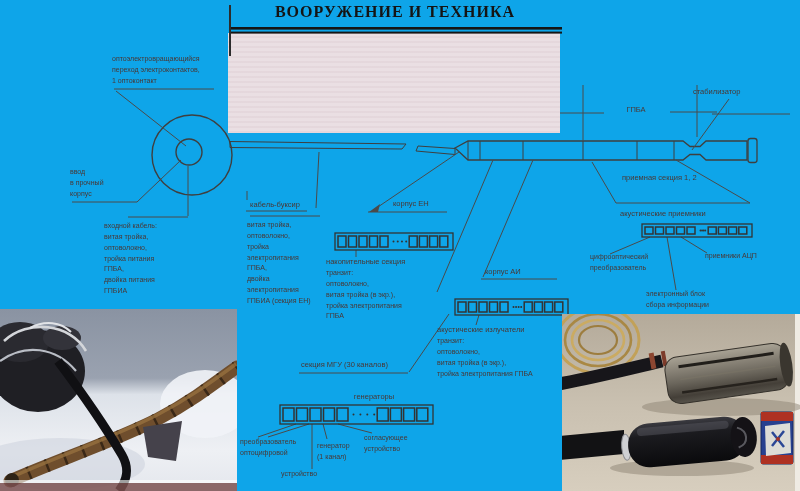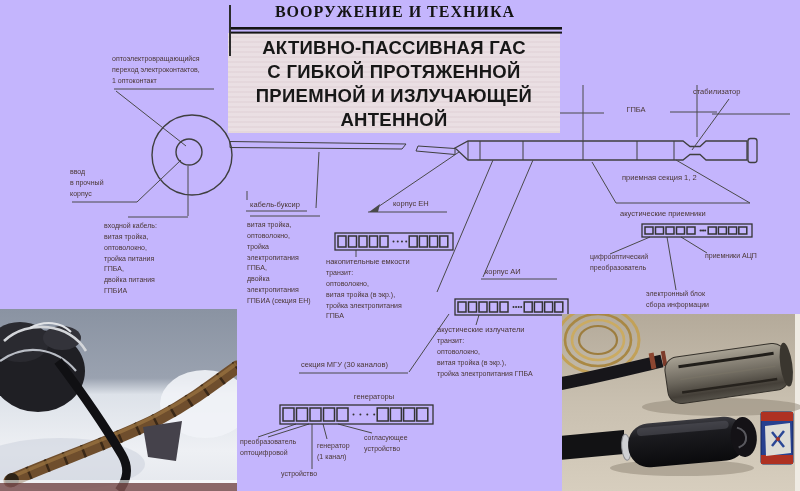--- a/index.html
+++ b/index.html
@@ -1,16 +1,16 @@
 <!DOCTYPE html>
 <html><head>
 <meta charset="utf-8">
 <style>
   html,body{margin:0;padding:0;}
-  #page{position:relative;width:800px;height:491px;background:#c4b5fd;overflow:hidden;
+  #page{position:relative;width:800px;height:491px;background:#0ea5e9;overflow:hidden;
         font-family:"Liberation Sans",sans-serif;}
   svg{position:absolute;left:0;top:0;}
   .lbl{position:absolute;font:7px/1.55 "Liberation Sans",sans-serif;color:#4a3734;
        white-space:pre-line;z-index:4;}
   .m{font-size:7.5px;}
   .ctr{text-align:center;}
   #masthead{position:absolute;left:228px;top:2px;width:334px;text-align:center;
        font:bold 16px/20px "Liberation Serif",serif;letter-spacing:1px;color:#141414;z-index:4;}
   #titlebox{position:absolute;left:228px;top:33px;width:332px;height:100px;
        background:#eadfe3;z-index:2;
@@ -20,24 +20,20 @@
        letter-spacing:.3px;white-space:pre-line;z-index:4;}
   .photo{position:absolute;z-index:6;}
 </style>
 </head>
 <body>
 
 <div id="page">
 
   <div id="titlebox"></div>
   <div id="masthead">ВООРУЖЕНИЕ И ТЕХНИКА</div>
-  <div id="title">АКТИВНО-ПАССИВНАЯ ГАС
-С ГИБКОЙ ПРОТЯЖЕННОЙ
-ПРИЕМНОЙ И ИЗЛУЧАЮЩЕЙ
-АНТЕННОЙ</div>
 
   <svg id="diagram" width="800" height="491" viewBox="0 0 800 491" style="z-index:3;">
 
     <g>
       <rect x="230" y="27" width="332" height="2.6" fill="#151515"></rect>
       <rect x="230" y="31.6" width="332" height="2" fill="#151515"></rect>
       <path d="M230,5V56" stroke="#2c2c2c" stroke-width="2" fill="none"></path>
     </g>
 
     <g stroke="#3f3f3f" fill="none" stroke-width="1.4">
@@ -156,21 +152,21 @@
   <div class="lbl m" style="left:250px;top:199px;width:70px;">кабель-буксир</div>
   <div class="lbl" style="left:247px;top:220px;width:90px;">витая тройка,
 оптоволокно,
 тройка
 электропитания
 ГПБА,
 двойка
 электропитания
 ГПБИА (секция ЕН)</div>
   <div class="lbl m" style="left:393px;top:198px;width:60px;">корпус ЕН</div>
-  <div class="lbl m" style="left:326px;top:256px;width:130px;">накопительные емкости</div>
+  <div class="lbl m" style="left:326px;top:256px;width:130px;">накопительные секция</div>
   <div class="lbl" style="left:326px;top:268px;width:110px;">транзит:
 оптоволокно,
 витая тройка (в экр.),
 тройка электропитания
 ГПБА</div>
   <div class="lbl m" style="left:485px;top:266px;width:60px;">корпус АИ</div>
   <div class="lbl m" style="left:437px;top:324px;width:133px;">акустические излучатели</div>
   <div class="lbl" style="left:437px;top:336px;width:135px;">транзит:
 оптоволокно,
 витая тройка (в экр.),

